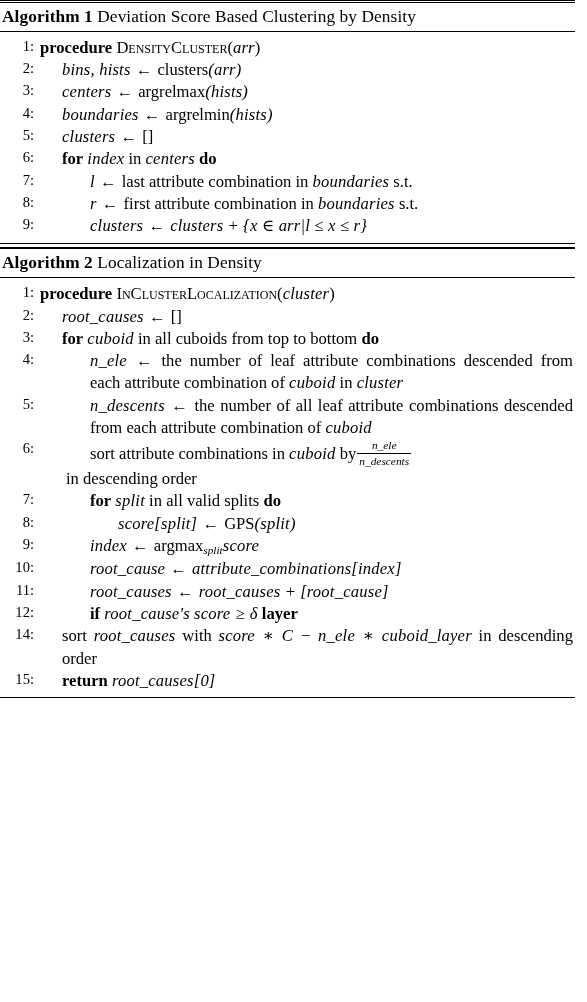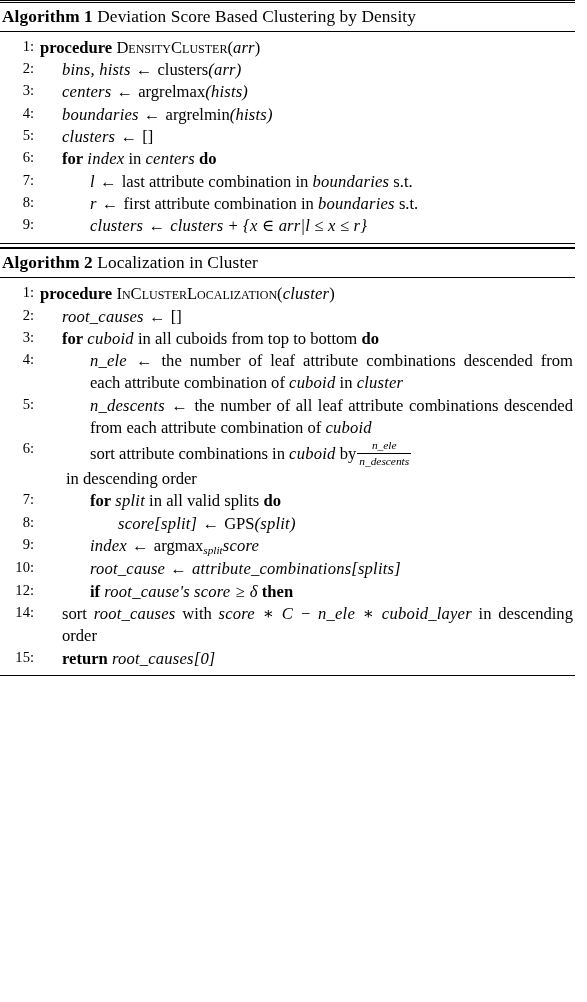--- a/index.html
+++ b/index.html
@@ -214,21 +214,21 @@
   </div>
 
   <div style="height:3px"></div>
 
   <div class="algo">
 
     <div class="rule-top"></div>
 
     <div class="algo-title">
       <span class="kw">Algorithm 2</span>
-      <span>Localization in Cluster</span>
+      <span>Localization in Density</span>
     </div>
 
     <div class="rule-thin"></div>
 
     <div class="algo-body">
 
       <div class="ln i0">
         <span class="num">1:</span>
         <span class="body"><span class="b">procedure</span>
           <span class="sc">InClusterLocalization</span><span class="up">(</span><span class="mathvar">cluster</span><span class="up">)</span></span>
@@ -293,32 +293,40 @@
         <span class="num">9:</span>
         <span class="body"><span class="mathvar">index</span>
           <span class="op">←</span>
           <span class="up">argmax</span><span class="sub">split</span><span class="mathvar">score</span></span>
       </div>
 
       <div class="ln i2">
         <span class="num">10:</span>
         <span class="body"><span class="mathvar">root_cause</span>
           <span class="op">←</span>
-          <span class="mathvar">attribute_combinations[splits]</span></span>
-      </div>
-
+          <span class="mathvar">attribute_combinations[index]</span></span>
+      </div>
+
+      <div class="ln i2">
+        <span class="num">11:</span>
+        <span class="body"><span class="mathvar">root_causes</span>
+          <span class="op">←</span>
+          <span class="mathvar">root_causes</span>
+          <span class="op">+</span>
+          <span class="mathvar">[root_cause]</span></span>
+      </div>
 
       <div class="ln i2">
         <span class="num">12:</span>
         <span class="body"><span class="b">if</span>
           <span class="mathvar">root_cause's</span>
           <span class="mathvar">score</span>
           <span class="op">≥</span>
           <span class="mathvar">δ</span>
-          <span class="b">then</span></span>
+          <span class="b">layer</span></span>
       </div>
 
 
       <div class="ln i1 wrap">
         <span class="num">14:</span>
         <span class="body just"><span class="up">sort</span>
           <span class="mathvar">root_causes</span>
           <span class="up">with</span>
           <span class="mathvar">score</span>
           <span class="op">∗</span>

